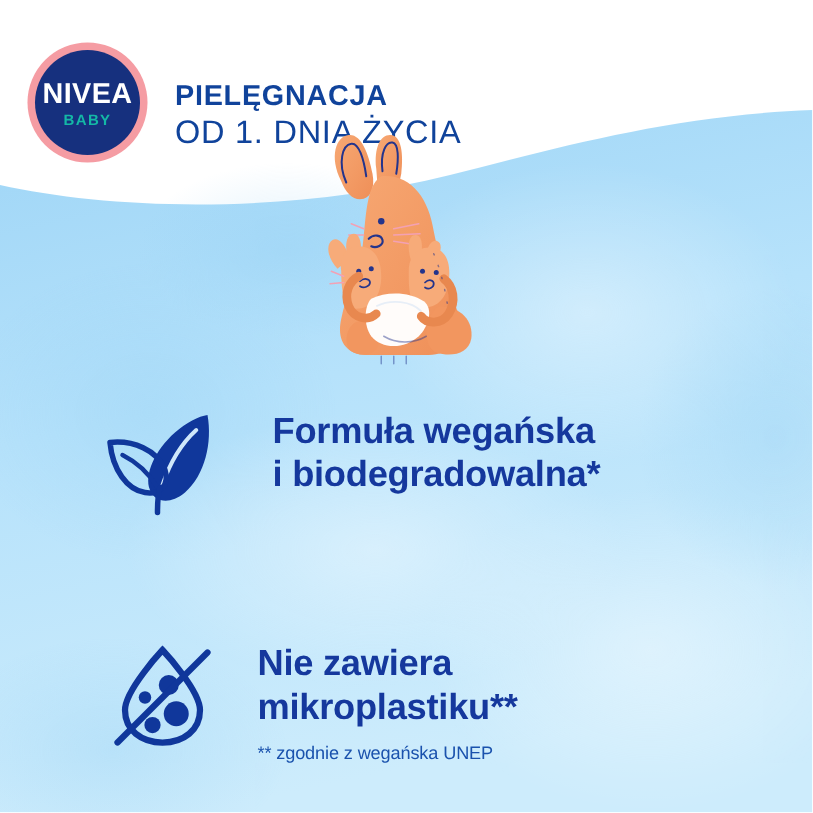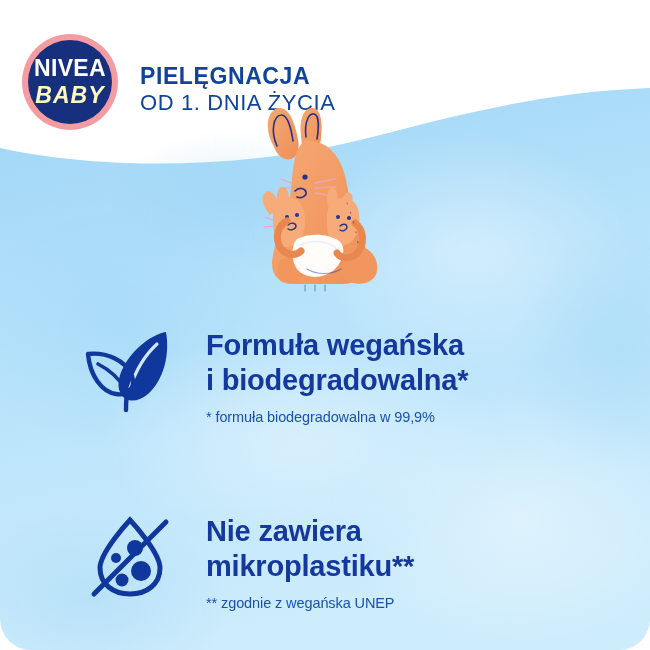--- a/index.html
+++ b/index.html
@@ -9,21 +9,20 @@
   }
   body {
     font-family: "Liberation Sans", sans-serif;
   }
   .poster {
     position: relative;
     width: 650px;
     height: 650px;
     overflow: hidden;
     background: #ffffff;
-    border-radius: 31px;
   }
 
   
   .bg-layer {
     position: absolute;
     inset: 0;
     width: 650px;
     height: 650px;
   }
   .bg-svg { display: block; width: 650px; height: 650px; }
@@ -64,41 +63,40 @@
     justify-content: center;
   }
   .logo-nivea {
     color: #ffffff;
     font-weight: bold;
     font-size: 23px;
     letter-spacing: 0.3px;
     line-height: 1;
   }
   .logo-baby {
-    color: #fef9c3;
-    font-weight: bold;
-    font-size: 23px;
+    color: #14b8a6;
+    font-weight: bold;
+    font-size: 12px;
     letter-spacing: 1.1px;
     line-height: 1;
     margin-top: 4px;
-    font-style: italic;
   }
   .tagline {
     margin-left: 22px;
     margin-top: 28px;
     color: #10439b;
   }
   .tagline-line1 {
     font-size: 23px;
     font-weight: bold;
     letter-spacing: 0.6px;
     line-height: 1.22;
   }
   .tagline-line2 {
-    font-size: 22px;
+    font-size: 26px;
     font-weight: normal;
     letter-spacing: 0.6px;
     line-height: 1.22;
   }
 
   
   .rabbit {
     position: absolute;
     left: 243px;
     top: 105px;
@@ -106,21 +104,21 @@
     height: 190px;
   }
   .rabbit svg { display:block; width:160px; height:190px; }
 
   
   .claim {
     position: absolute;
     display: flex;
     align-items: flex-start;
   }
-  .claim-vegan { left: 78px; top: 328px; }
+  .claim-vegan { left: 78px; top: 328px; gap: 12px; }
   .claim-plastic { left: 78px; top: 482px; margin-top: 32px; }
 
   .claim-icon { flex: 0 0 auto; }
   .claim-icon svg { display: block; }
 
   .claim-text {
     margin-left: 28px;
     margin-top: 0px;
   }
   .claim-title {
@@ -258,21 +256,20 @@
 
         <path d="M10,26 C28,24 48,32 54,48 C58,60 50,68 38,66 C24,64 12,48 10,26 Z" fill="none" stroke="#10379b" stroke-width="4.4" stroke-linejoin="round"></path>
         <path d="M20,36 C32,42 42,52 48,62" fill="none" stroke="#10379b" stroke-width="3.6" stroke-linecap="round"></path>
 
         <path d="M48,82 C48,74 48,68 50,62" fill="none" stroke="#10379b" stroke-width="4.4" stroke-linecap="round"></path>
       </svg>
     </div>
     <div class="claim-text">
       <div class="claim-title">Formuła wegańska
 i biodegradowalna*</div>
-      <div class="claim-note">* formuła biodegradowalna w 99,9%</div>
     </div>
   </div>
 
   <div class="claim claim-plastic">
     <div class="claim-icon">
       <svg width="100" height="86" viewBox="0 0 100 86" xmlns="http://www.w3.org/2000/svg" aria-hidden="true">
 
         <path d="M52,6 C52,6 22,38 22,54 C22,70 35,80 52,80 C69,80 82,70 82,54 C82,38 52,6 52,6 Z" fill="none" stroke="#10379b" stroke-width="5"></path>
 
         <circle cx="57" cy="34" r="8" fill="#10379b"></circle>

